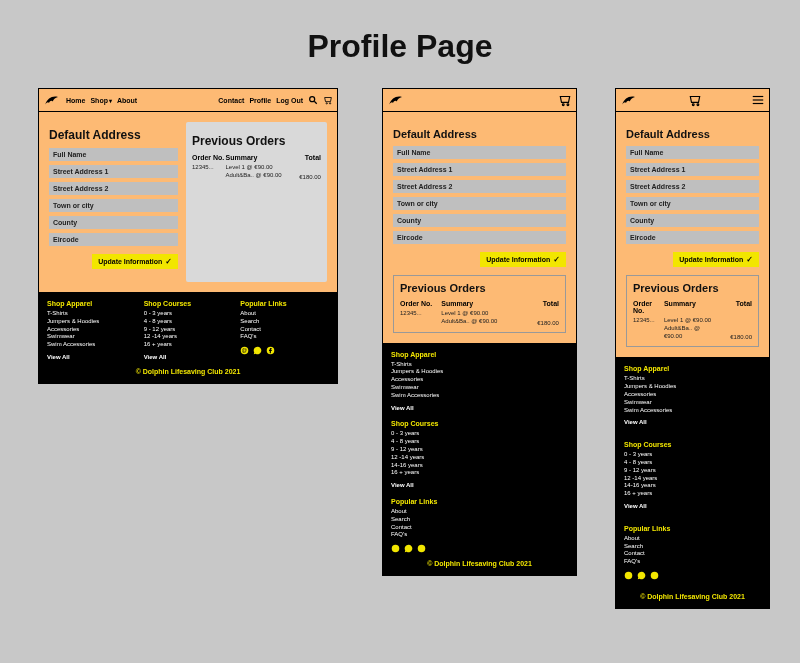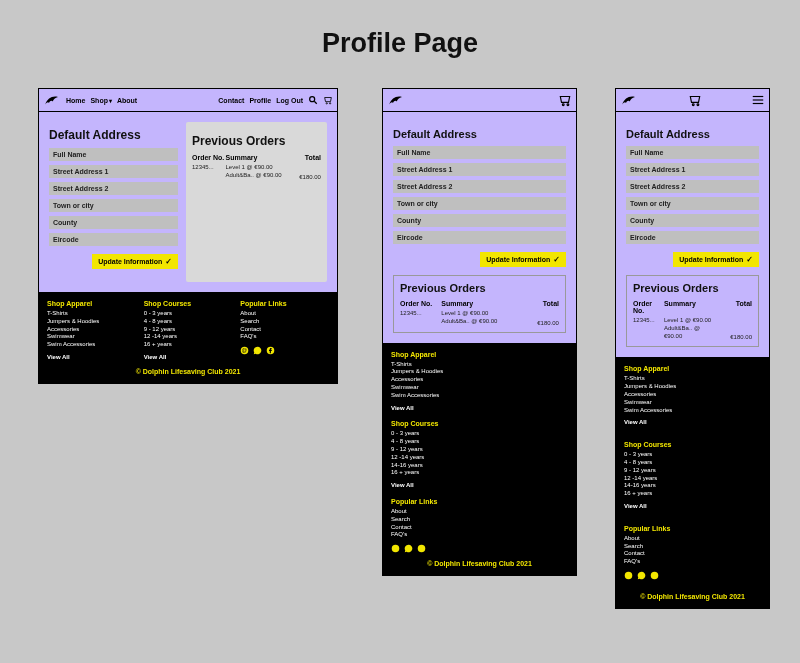--- a/index.html
+++ b/index.html
@@ -6,29 +6,29 @@
   body {
     background: #c8c8c8;
     font-family: Arial, sans-serif;
     width: 800px;
     height: 663px;
     overflow: hidden;
     position: relative;
   }
   .page-title {
     text-align: center;
-    font-size: 27px;
+    font-size: 32px;
     font-weight: 900;
     padding: 28px 0 18px;
     color: #111;
   }
 
   .frame {
     position: absolute;
-    background: #c4b5fd;
+    background: #fdba74;
     border: 1px solid #000;
   }
   .frame.f1 { left: 38px;  top: 88px; width: 300px; }
   .frame.f2 { left: 382px; top: 88px; width: 195px; }
   .frame.f3 { left: 615px; top: 88px; width: 155px; }
 
   
   .nav {
     display: flex; align-items: center;
     padding: 2px 4px;

